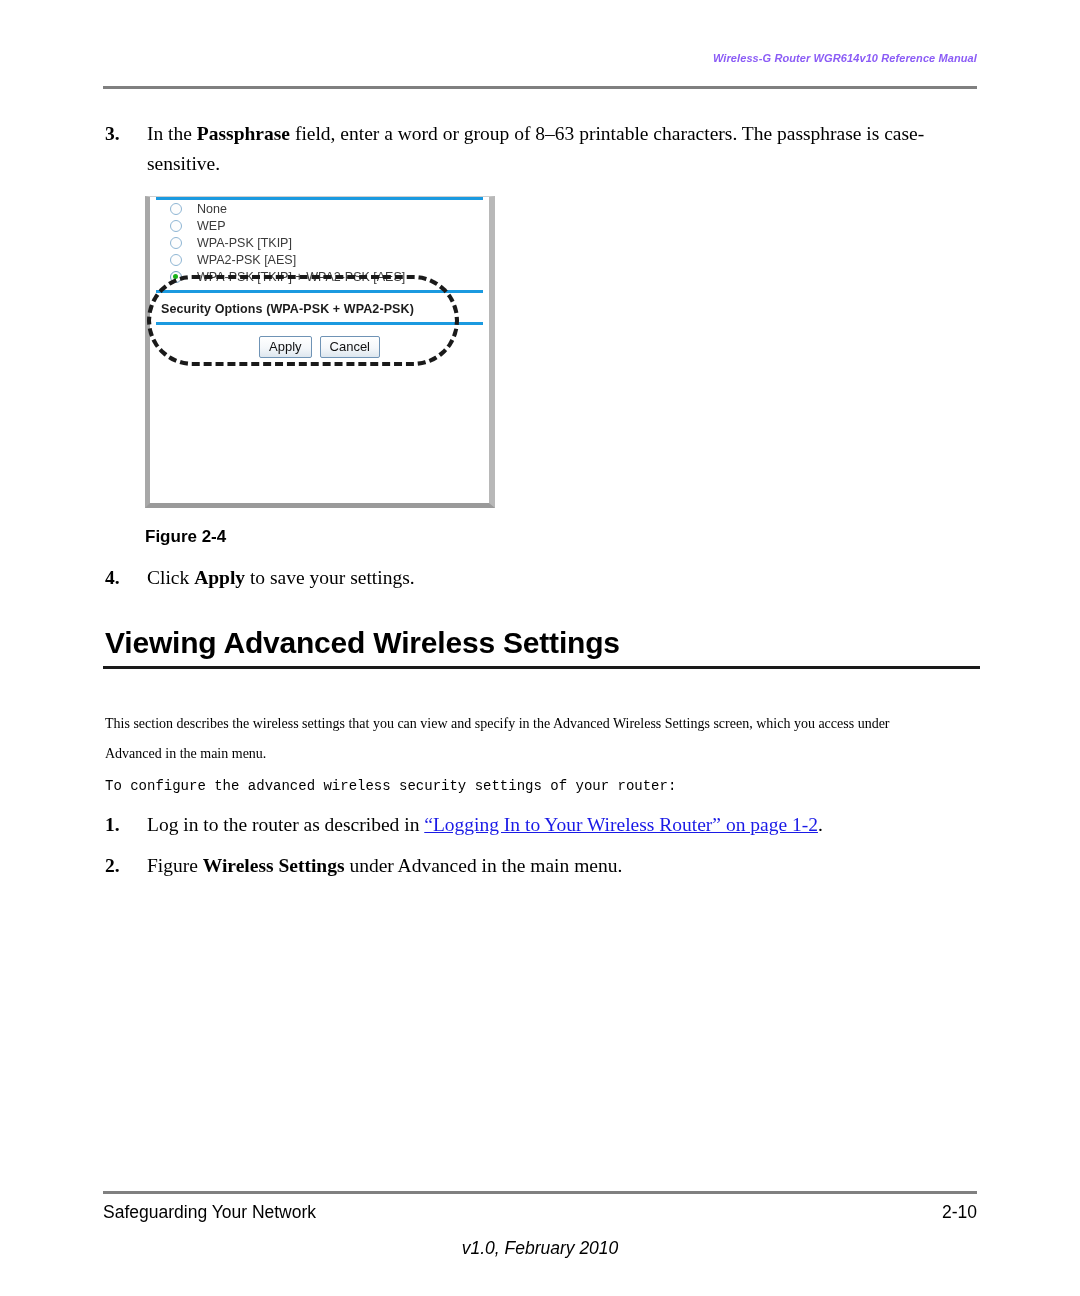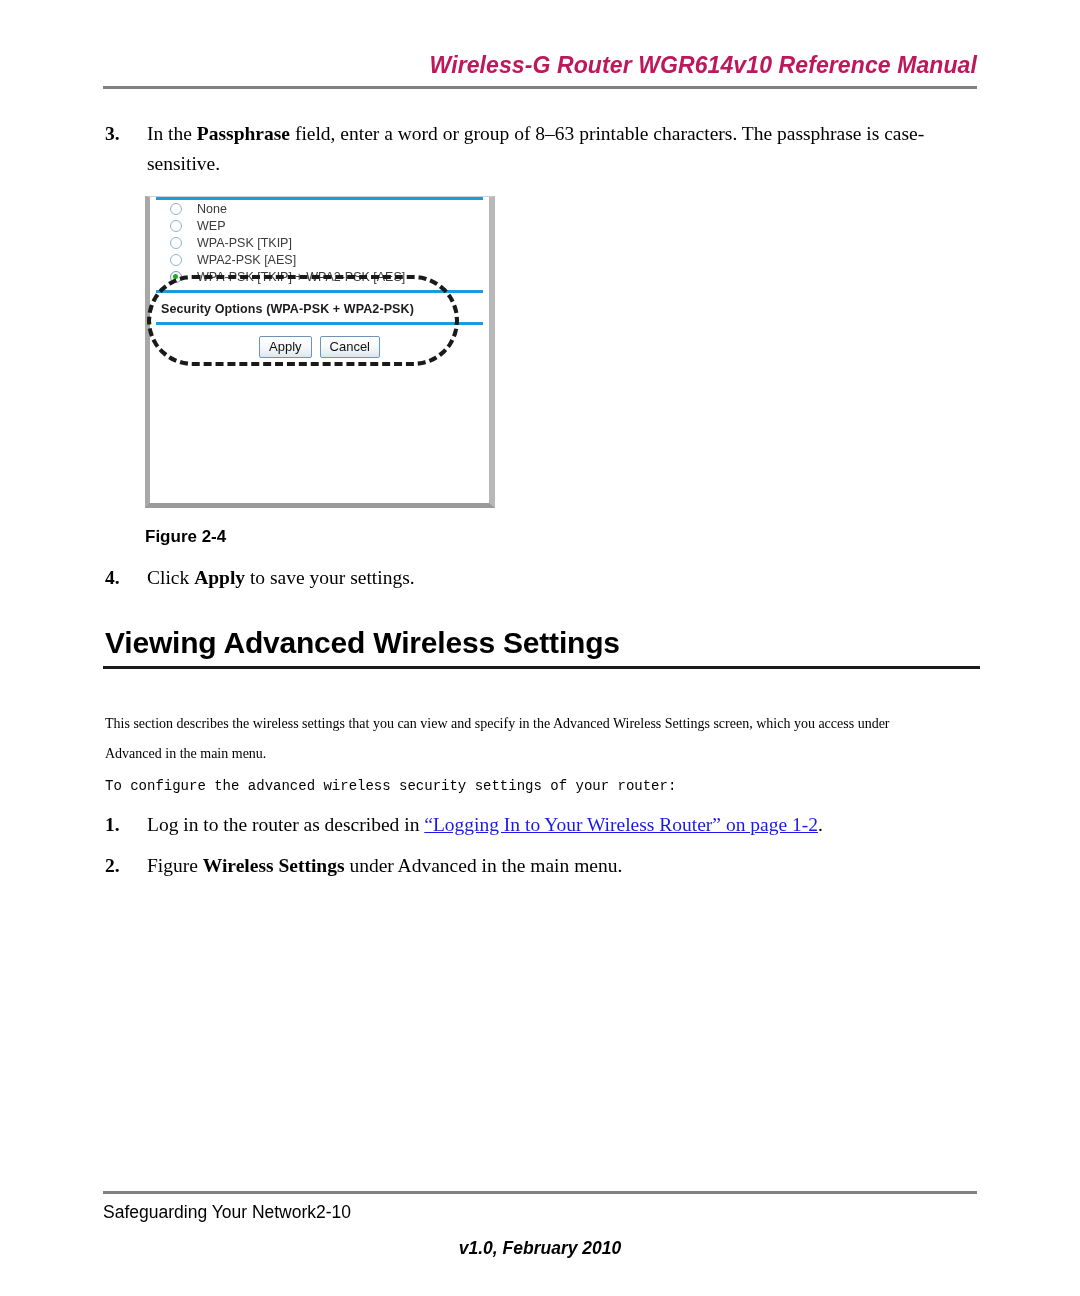--- a/index.html
+++ b/index.html
@@ -21,23 +21,23 @@
     position: absolute;
     left: 103px;
     top: 52px;
     width: 874px;
     text-align: right;
   }
   .page-header .hdr-text {
     font-family: "Liberation Sans", sans-serif;
     font-style: italic;
     font-weight: bold;
-    font-size: 23px;
+    font-size: 11px;
     letter-spacing: 0.1px;
-    color: #be185d;
+    color: #8b5cf6;
     display: block;
   }
   .hdr-rule {
     position: absolute;
     left: 103px;
     top: 86px;
     width: 874px;
     height: 2.5px;
     background: #808080;
   }
@@ -241,31 +241,31 @@
     background: #808080;
   }
   .footer {
     position: absolute;
     left: 103px;
     top: 1202px;
     width: 874px;
     font-family: "Liberation Sans", sans-serif;
     font-size: 17.5px;
     display: flex;
-    justify-content: flex-start;
+    justify-content: space-between;
   }
   .ftr-version {
     position: absolute;
     left: 0;
     top: 1238px;
     width: 1080px;
     text-align: center;
     font-family: "Liberation Sans", sans-serif;
     font-style: italic;
-    font-weight: bold;
+    font-weight: normal;
     font-size: 17.5px;
   }
 </style>
 <style>.radio.checked::after{background:#19b319;}</style></head>
 <body>
 
 <div class="page-header">
   <span class="hdr-text">Wireless-G Router WGR614v10 Reference Manual</span>
 </div>
 <div class="hdr-rule"></div>

